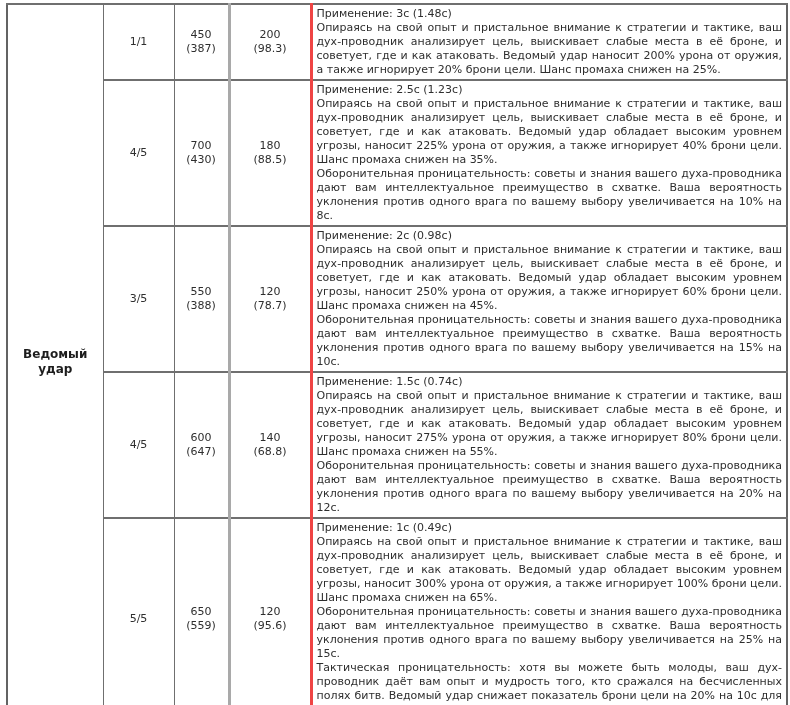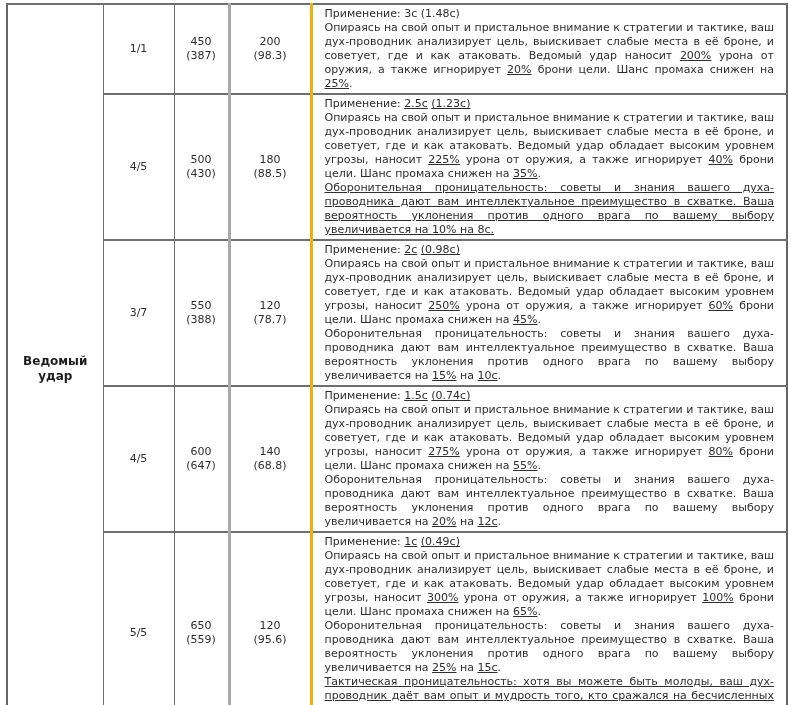--- a/index.html
+++ b/index.html
@@ -43,29 +43,29 @@
     text-align: center;
     font-size: 12px;
     line-height: 15px;
     color: #1d1d1d;
   }
   td.level-cell, td.stat-cell {
     text-align: center;
   }
   td.stat2-cell {
     border-left: 3px solid #a9a9a9;
-    border-right: 3px solid #eab308;
+    border-right: 3px solid #ef4444;
   }
   td.desc-cell {
     vertical-align: top;
     text-align: justify;
-    padding: 2px 12px;
+    padding: 2px 4px;
   }
   .p { margin: 0; }
-  .ul { text-decoration: underline; }
+  .ul { }
 </style>
 </head>
 <body>
 
 <table class="skill-table">
   <colgroup>
     <col class="c1">
       <col class="c2">
       <col class="c3">
       <col class="c4">
@@ -86,35 +86,35 @@
         <div>(98.3)</div>
       </td>
       <td class="desc-cell">
           <div class="p"><span>Применение: 3с (1.48с)</span></div>
           <div class="p"><span>Опираясь на свой опыт и пристальное внимание к стратегии и тактике, ваш дух-проводник анализирует цель, выискивает слабые места в её броне, и советует, где и как атаковать. Ведомый удар наносит </span><span class="ul">200%</span><span> урона от оружия, а также игнорирует </span><span class="ul">20%</span><span> брони цели. Шанс промаха снижен на </span><span class="ul">25%</span><span>.</span></div>
         </td>
     </tr>
     <tr class="r2">
       <td class="level-cell">4/5</td>
       <td class="stat-cell">
-        <div>500</div>
+        <div>700</div>
         <div>(430)</div>
       </td>
       <td class="stat-cell stat2-cell">
         <div>180</div>
         <div>(88.5)</div>
       </td>
       <td class="desc-cell">
           <div class="p"><span>Применение: </span><span class="ul">2.5с</span><span> </span><span class="ul">(1.23с)</span></div>
           <div class="p"><span>Опираясь на свой опыт и пристальное внимание к стратегии и тактике, ваш дух-проводник анализирует цель, выискивает слабые места в её броне, и советует, где и как атаковать. Ведомый удар обладает высоким уровнем угрозы, наносит </span><span class="ul">225%</span><span> урона от оружия, а также игнорирует </span><span class="ul">40%</span><span> брони цели. Шанс промаха снижен на </span><span class="ul">35%</span><span>.</span></div>
           <div class="p ul"><span>Оборонительная проницательность: советы и знания вашего духа-проводника дают вам интеллектуальное преимущество в схватке. Ваша вероятность уклонения против одного врага по вашему выбору увеличивается на 10% на 8с.</span></div>
         </td>
     </tr>
     <tr class="r3">
-      <td class="level-cell">3/7</td>
+      <td class="level-cell">3/5</td>
       <td class="stat-cell">
         <div>550</div>
         <div>(388)</div>
       </td>
       <td class="stat-cell stat2-cell">
         <div>120</div>
         <div>(78.7)</div>
       </td>
       <td class="desc-cell">
           <div class="p"><span>Применение: </span><span class="ul">2с</span><span> </span><span class="ul">(0.98с)</span></div>

